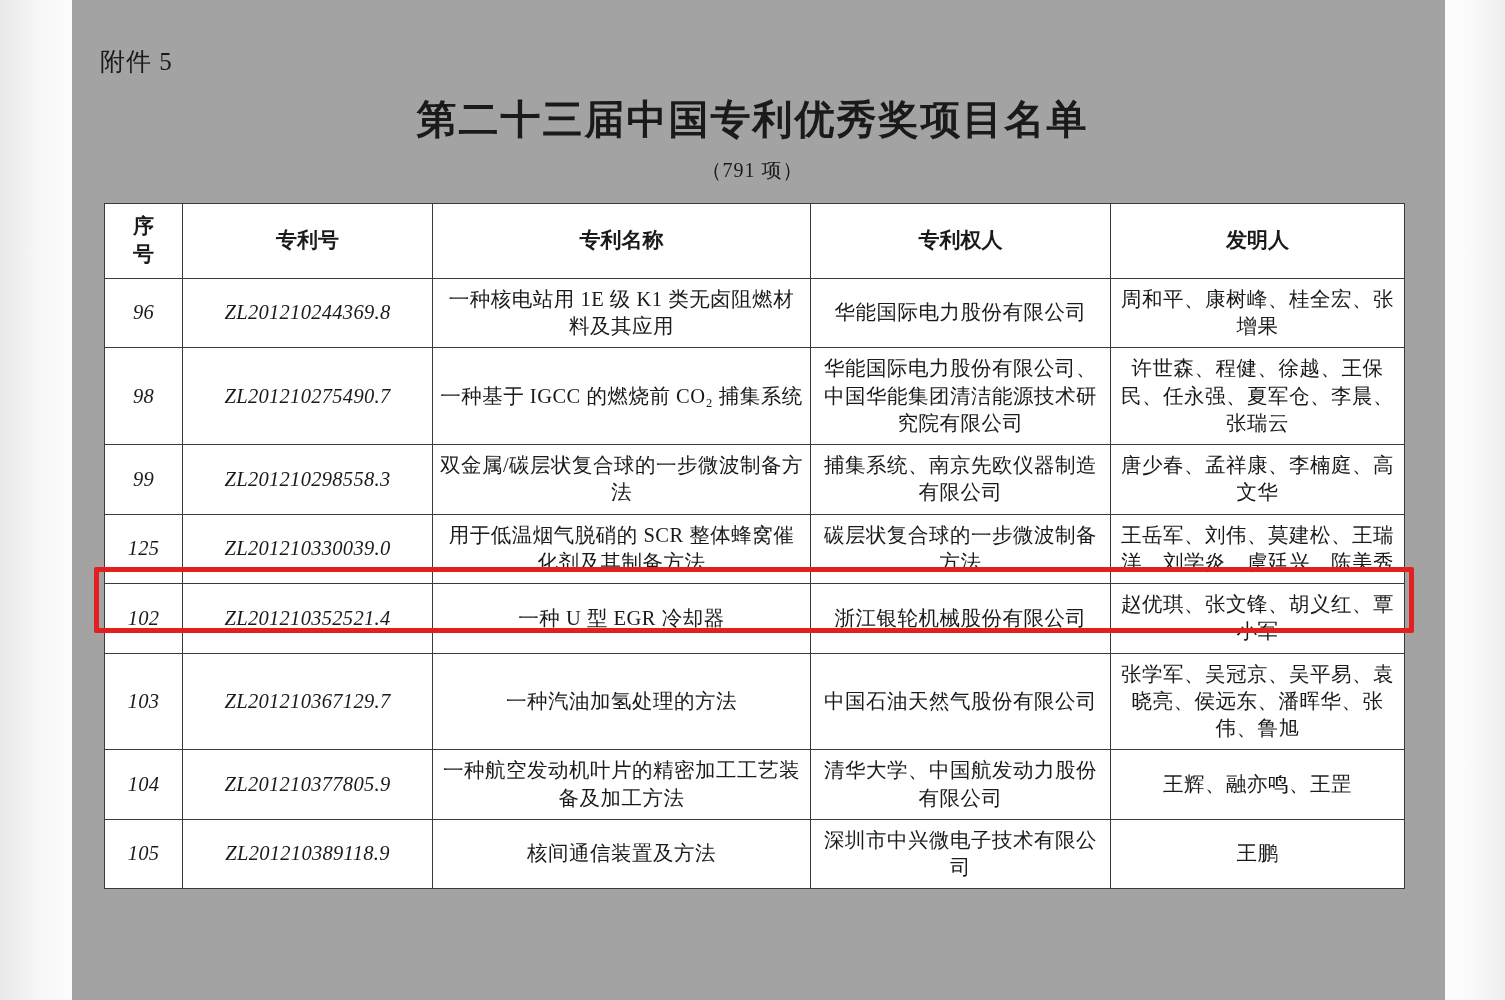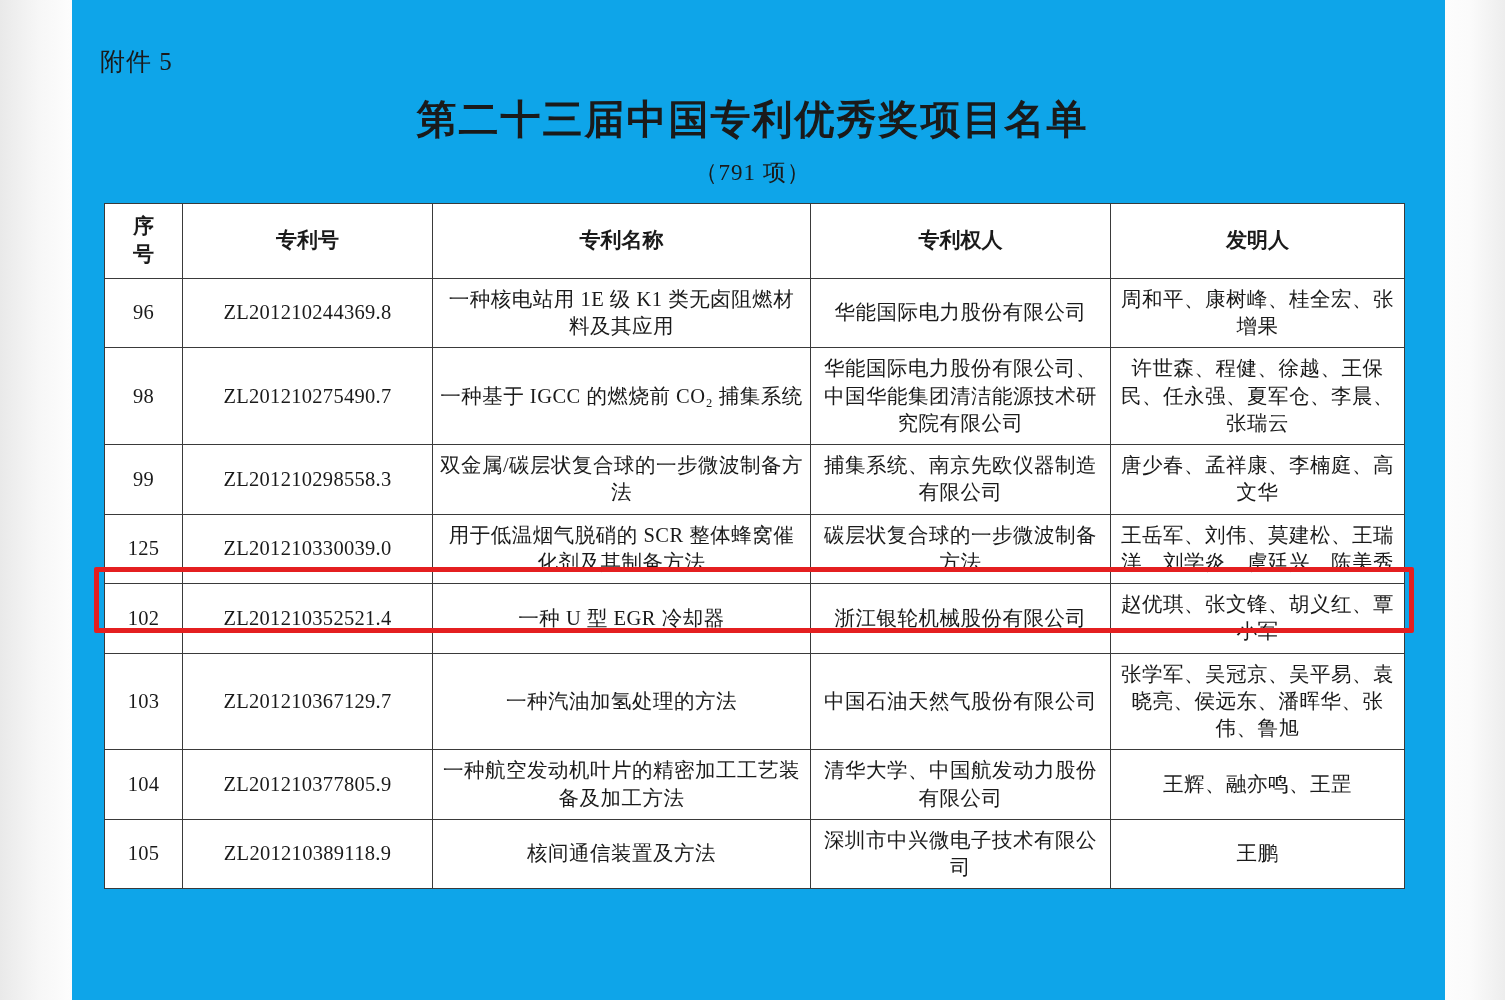--- a/index.html
+++ b/index.html
@@ -11,21 +11,21 @@
     width: 1505px;
     height: 1000px;
     font-family: "Liberation Serif", "DejaVu Serif", serif;
     color: #1a1a1a;
     position: relative;
     overflow: hidden;
   }
   .page {
     position: absolute;
     inset: 0;
-    background: #0ea5e9;
+    background: #a3a3a3;
     border-radius: 24px;
   }
   
   .page::before {
     content: "";
     position: absolute;
     left: 0; top: 0; bottom: 0;
     width: 72px;
     background: linear-gradient(to right, #e9e9e9 0%, #f7f7f7 55%, #fdfdfd 100%);
     pointer-events: none;
@@ -59,21 +59,21 @@
     letter-spacing: 2px;
     font-family: Liberation Mono, monospace;
   }
 
   .doc-subtitle {
     position: absolute;
     left: 0;
     right: 0;
     top: 157px;
     text-align: center;
-    font-size: 23px;
+    font-size: 20px;
     letter-spacing: 1px;
   }
 
   .table-wrap {
     position: absolute;
     left: 104px;
     top: 203px;
     width: 1300px;
   }
 
@@ -104,20 +104,21 @@
   col.c-owner   { width: 300px; }
   col.c-inventor{ width: 294px; }
 
   td.cell-name,
   td.cell-owner,
   td.cell-inventor {
     letter-spacing: 0.5px;
   }
   td.cell-no, td.cell-num {
     letter-spacing: 0.3px;
+    font-style: italic;
   }
 
   
   tr.highlight-row td {
     position: relative;
   }
   .highlight-box {
     position: absolute;
     left: 94px;
     top: 567px;

